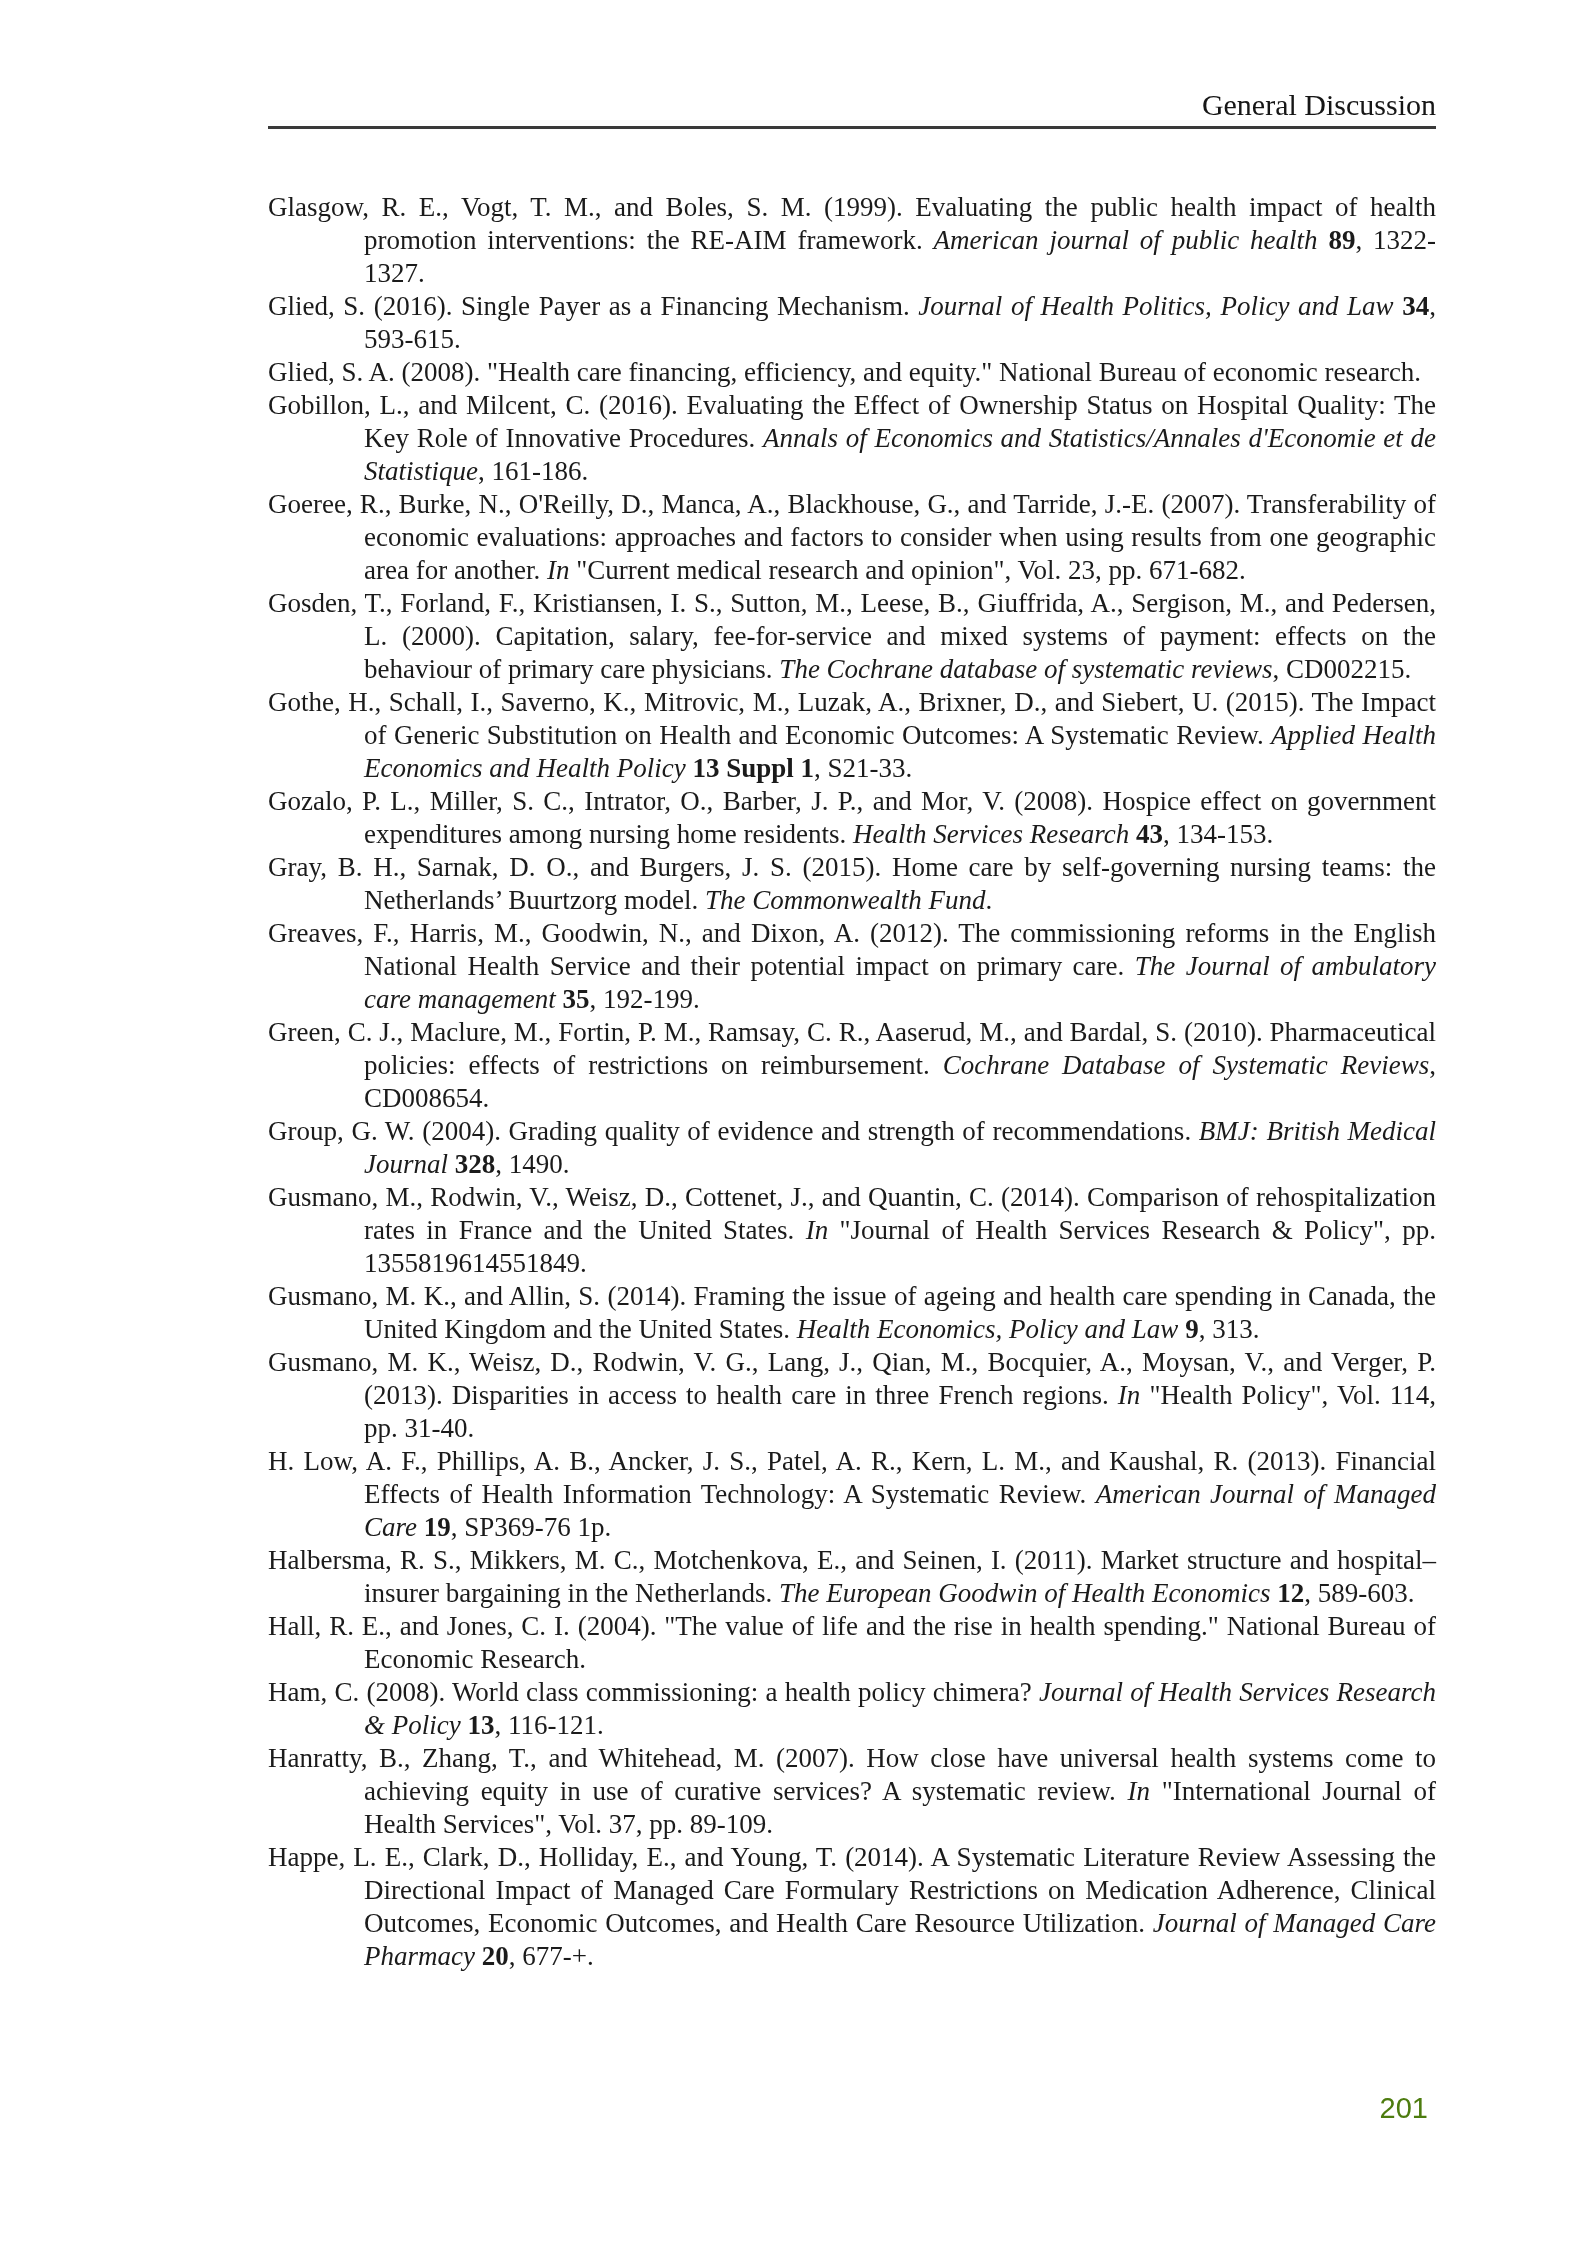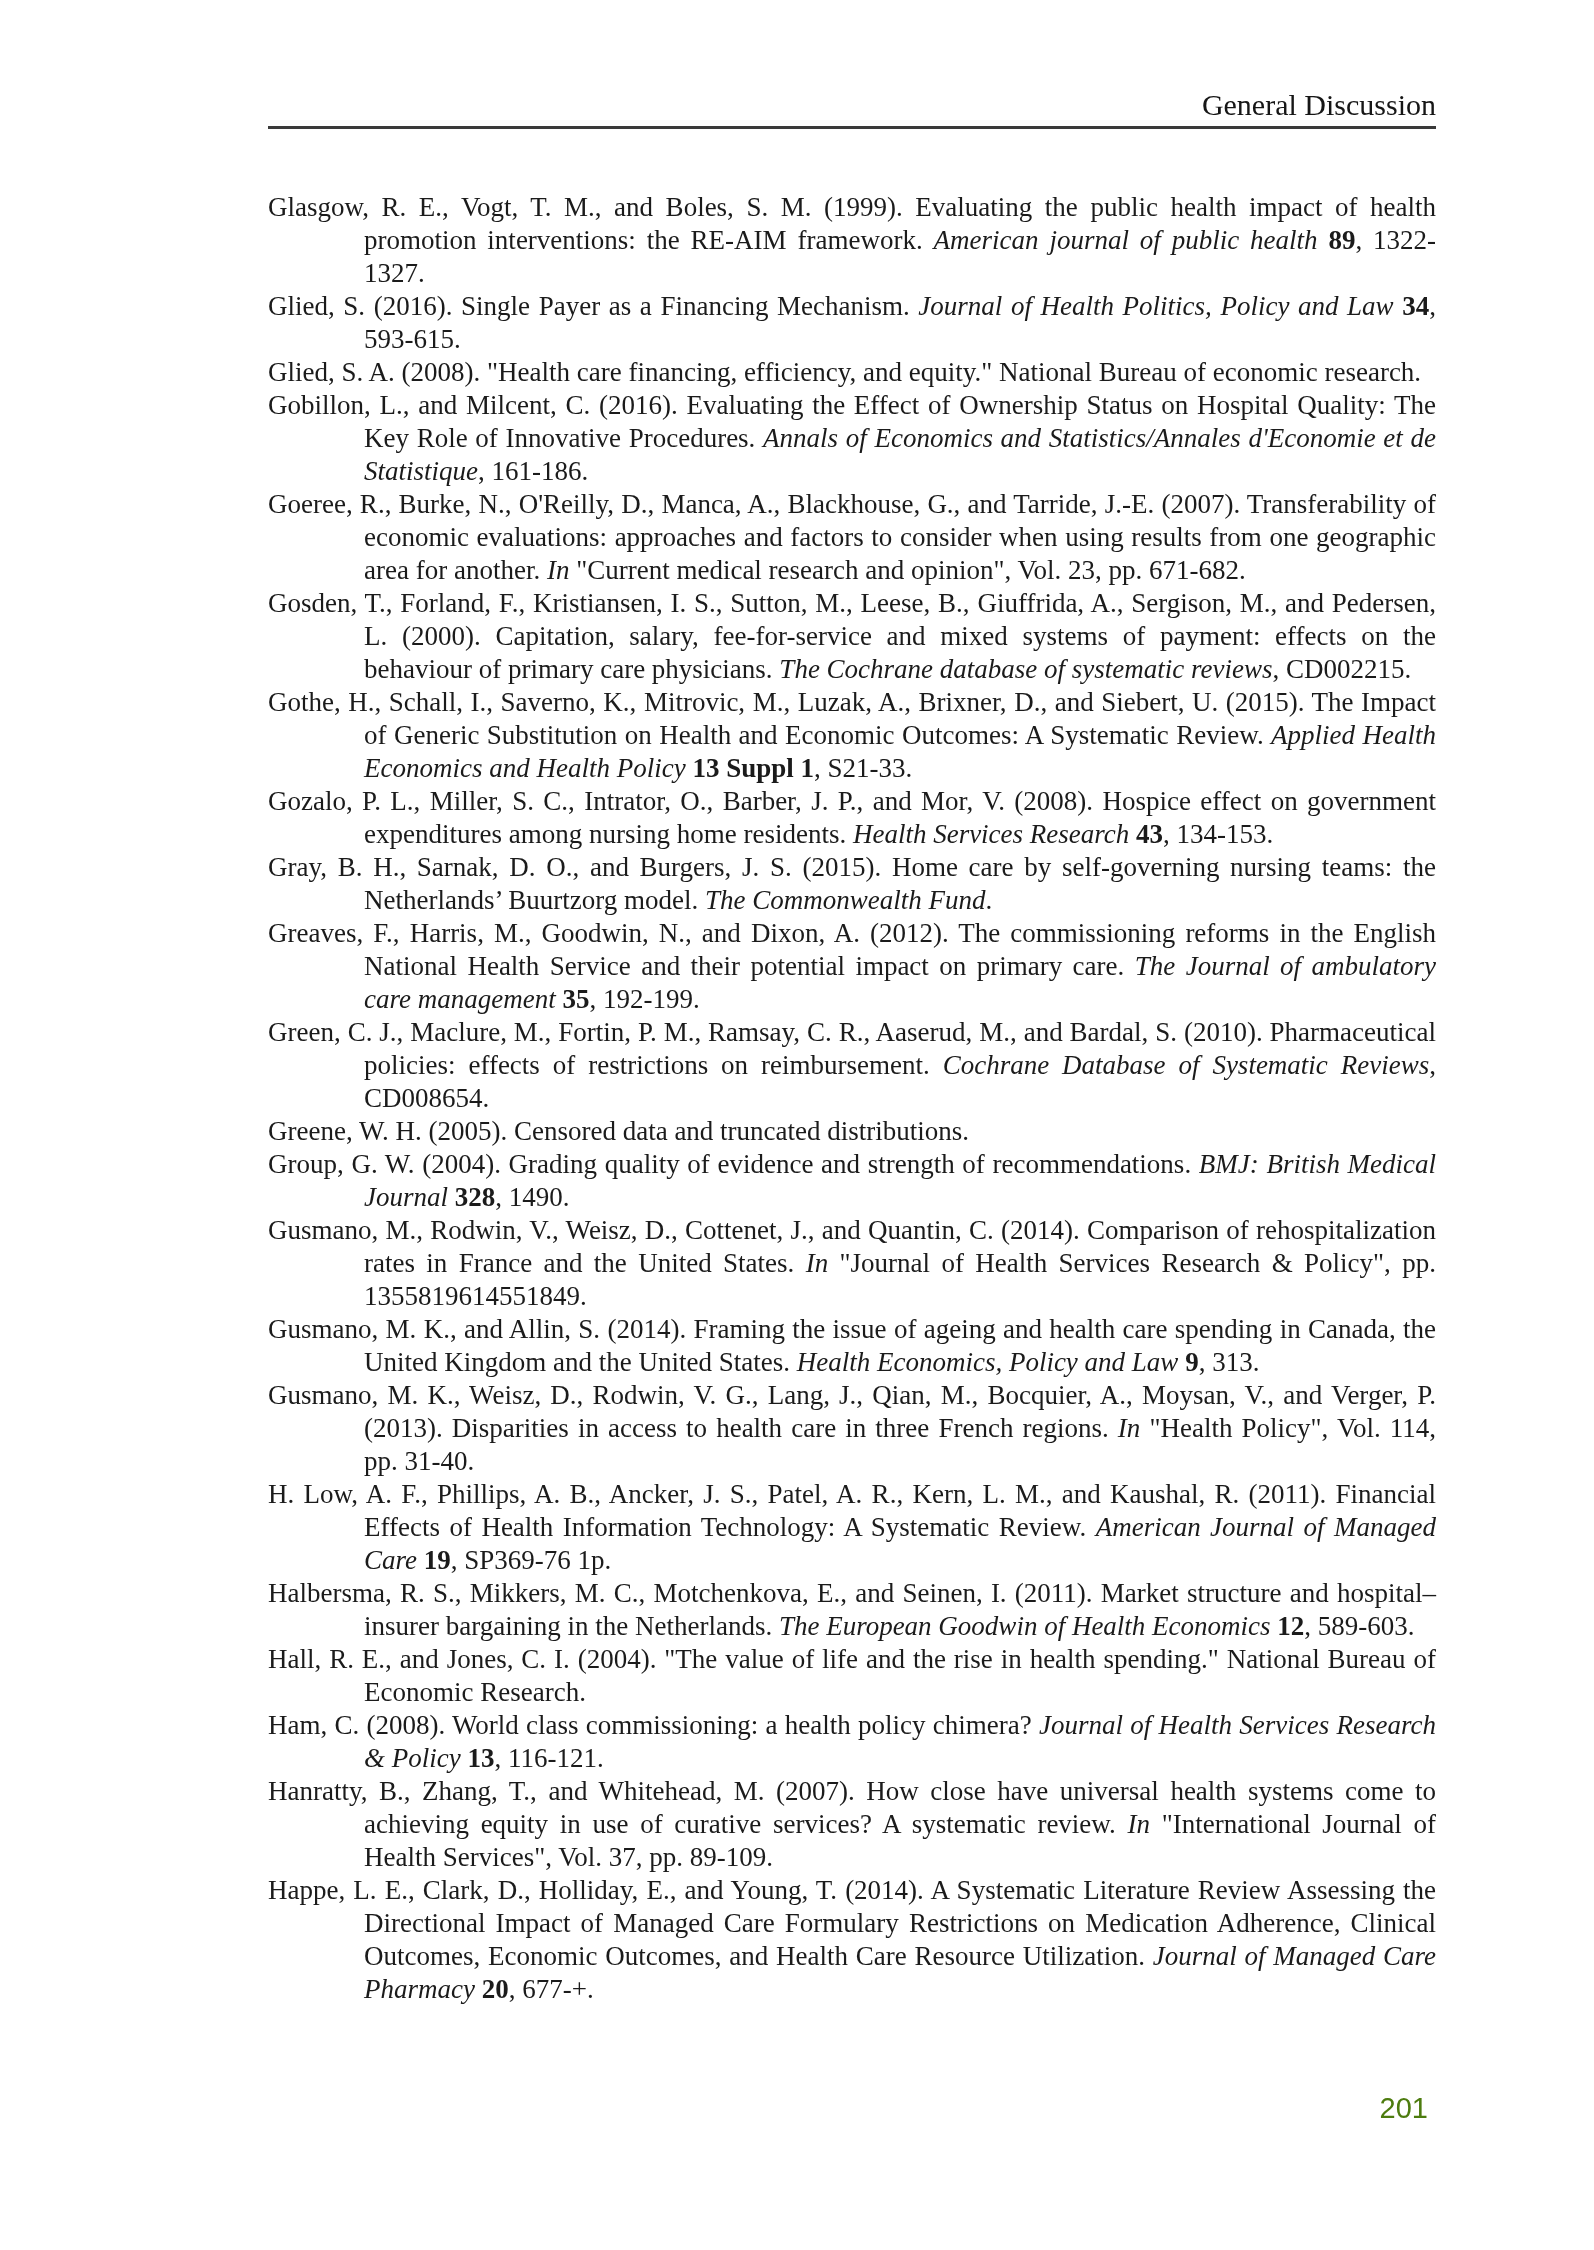--- a/index.html
+++ b/index.html
@@ -76,26 +76,25 @@
         <p class="ref"><span>Glied, S. (2016). Single Payer as a Financing Mechanism. </span><span class="italic">Journal of Health Politics, Policy and Law</span><span class="bold"> 34</span><span>, 593-615.</span></p>
         <p class="ref"><span>Glied, S. A. (2008). "Health care financing, efficiency, and equity." National Bureau of economic research.</span></p>
         <p class="ref"><span>Gobillon, L., and Milcent, C. (2016). Evaluating the Effect of Ownership Status on Hospital Quality: The Key Role of Innovative Procedures. </span><span class="italic">Annals of Economics and Statistics/Annales d'Economie et de Statistique</span><span>, 161-186.</span></p>
         <p class="ref"><span>Goeree, R., Burke, N., O'Reilly, D., Manca, A., Blackhouse, G., and Tarride, J.-E. (2007). Transferability of economic evaluations: approaches and factors to consider when using results from one geographic area for another. </span><span class="italic">In</span><span> "Current medical research and opinion", Vol. 23, pp. 671-682.</span></p>
         <p class="ref"><span>Gosden, T., Forland, F., Kristiansen, I. S., Sutton, M., Leese, B., Giuffrida, A., Sergison, M., and Pedersen, L. (2000). Capitation, salary, fee-for-service and mixed systems of payment: effects on the behaviour of primary care physicians. </span><span class="italic">The Cochrane database of systematic reviews</span><span>, CD002215.</span></p>
         <p class="ref"><span>Gothe, H., Schall, I., Saverno, K., Mitrovic, M., Luzak, A., Brixner, D., and Siebert, U. (2015). The Impact of Generic Substitution on Health and Economic Outcomes: A Systematic Review. </span><span class="italic">Applied Health Economics and Health Policy</span><span class="bold"> 13 Suppl 1</span><span>, S21-33.</span></p>
         <p class="ref"><span>Gozalo, P. L., Miller, S. C., Intrator, O., Barber, J. P., and Mor, V. (2008). Hospice effect on government expenditures among nursing home residents. </span><span class="italic">Health Services Research</span><span class="bold"> 43</span><span>, 134-153.</span></p>
         <p class="ref"><span>Gray, B. H., Sarnak, D. O., and Burgers, J. S. (2015). Home care by self-governing nursing teams: the Netherlands’ Buurtzorg model. </span><span class="italic">The Commonwealth Fund</span><span>.</span></p>
         <p class="ref"><span>Greaves, F., Harris, M., Goodwin, N., and Dixon, A. (2012). The commissioning reforms in the English National Health Service and their potential impact on primary care. </span><span class="italic">The Journal of ambulatory care management</span><span class="bold"> 35</span><span>, 192-199.</span></p>
         <p class="ref"><span>Green, C. J., Maclure, M., Fortin, P. M., Ramsay, C. R., Aaserud, M., and Bardal, S. (2010). Pharmaceutical policies: effects of restrictions on reimbursement. </span><span class="italic">Cochrane Database of Systematic Reviews</span><span>, CD008654.</span></p>
-        <p class="ref"><span>Greene, W. H. (2005). Censored data and truncated distributions.</span></p>
         <p class="ref"><span>Group, G. W. (2004). Grading quality of evidence and strength of recommendations. </span><span class="italic">BMJ: British Medical Journal</span><span class="bold"> 328</span><span>, 1490.</span></p>
         <p class="ref"><span>Gusmano, M., Rodwin, V., Weisz, D., Cottenet, J., and Quantin, C. (2014). Comparison of rehospitalization rates in France and the United States. </span><span class="italic">In</span><span> "Journal of Health Services Research &amp; Policy", pp. 1355819614551849.</span></p>
         <p class="ref"><span>Gusmano, M. K., and Allin, S. (2014). Framing the issue of ageing and health care spending in Canada, the United Kingdom and the United States. </span><span class="italic">Health Economics, Policy and Law</span><span class="bold"> 9</span><span>, 313.</span></p>
         <p class="ref"><span>Gusmano, M. K., Weisz, D., Rodwin, V. G., Lang, J., Qian, M., Bocquier, A., Moysan, V., and Verger, P. (2013). Disparities in access to health care in three French regions. </span><span class="italic">In</span><span> "Health Policy", Vol. 114, pp. 31-40.</span></p>
-        <p class="ref"><span>H. Low, A. F., Phillips, A. B., Ancker, J. S., Patel, A. R., Kern, L. M., and Kaushal, R. (2011). Financial Effects of Health Information Technology: A Systematic Review. </span><span class="italic">American Journal of Managed Care</span><span class="bold"> 19</span><span>, SP369-76 1p.</span></p>
+        <p class="ref"><span>H. Low, A. F., Phillips, A. B., Ancker, J. S., Patel, A. R., Kern, L. M., and Kaushal, R. (2013). Financial Effects of Health Information Technology: A Systematic Review. </span><span class="italic">American Journal of Managed Care</span><span class="bold"> 19</span><span>, SP369-76 1p.</span></p>
         <p class="ref"><span>Halbersma, R. S., Mikkers, M. C., Motchenkova, E., and Seinen, I. (2011). Market structure and hospital–insurer bargaining in the Netherlands. </span><span class="italic">The European Goodwin of Health Economics</span><span class="bold"> 12</span><span>, 589-603.</span></p>
         <p class="ref"><span>Hall, R. E., and Jones, C. I. (2004). "The value of life and the rise in health spending." National Bureau of Economic Research.</span></p>
         <p class="ref"><span>Ham, C. (2008). World class commissioning: a health policy chimera? </span><span class="italic">Journal of Health Services Research &amp; Policy</span><span class="bold"> 13</span><span>, 116-121.</span></p>
         <p class="ref"><span>Hanratty, B., Zhang, T., and Whitehead, M. (2007). How close have universal health systems come to achieving equity in use of curative services? A systematic review. </span><span class="italic">In</span><span> "International Journal of Health Services", Vol. 37, pp. 89-109.</span></p>
         <p class="ref"><span>Happe, L. E., Clark, D., Holliday, E., and Young, T. (2014). A Systematic Literature Review Assessing the Directional Impact of Managed Care Formulary Restrictions on Medication Adherence, Clinical Outcomes, Economic Outcomes, and Health Care Resource Utilization. </span><span class="italic">Journal of Managed Care Pharmacy</span><span class="bold"> 20</span><span>, 677-+.</span></p>
       </main>
   </div>
   <footer class="page-footer">
     <span class="page-number">201</span>
   </footer>

